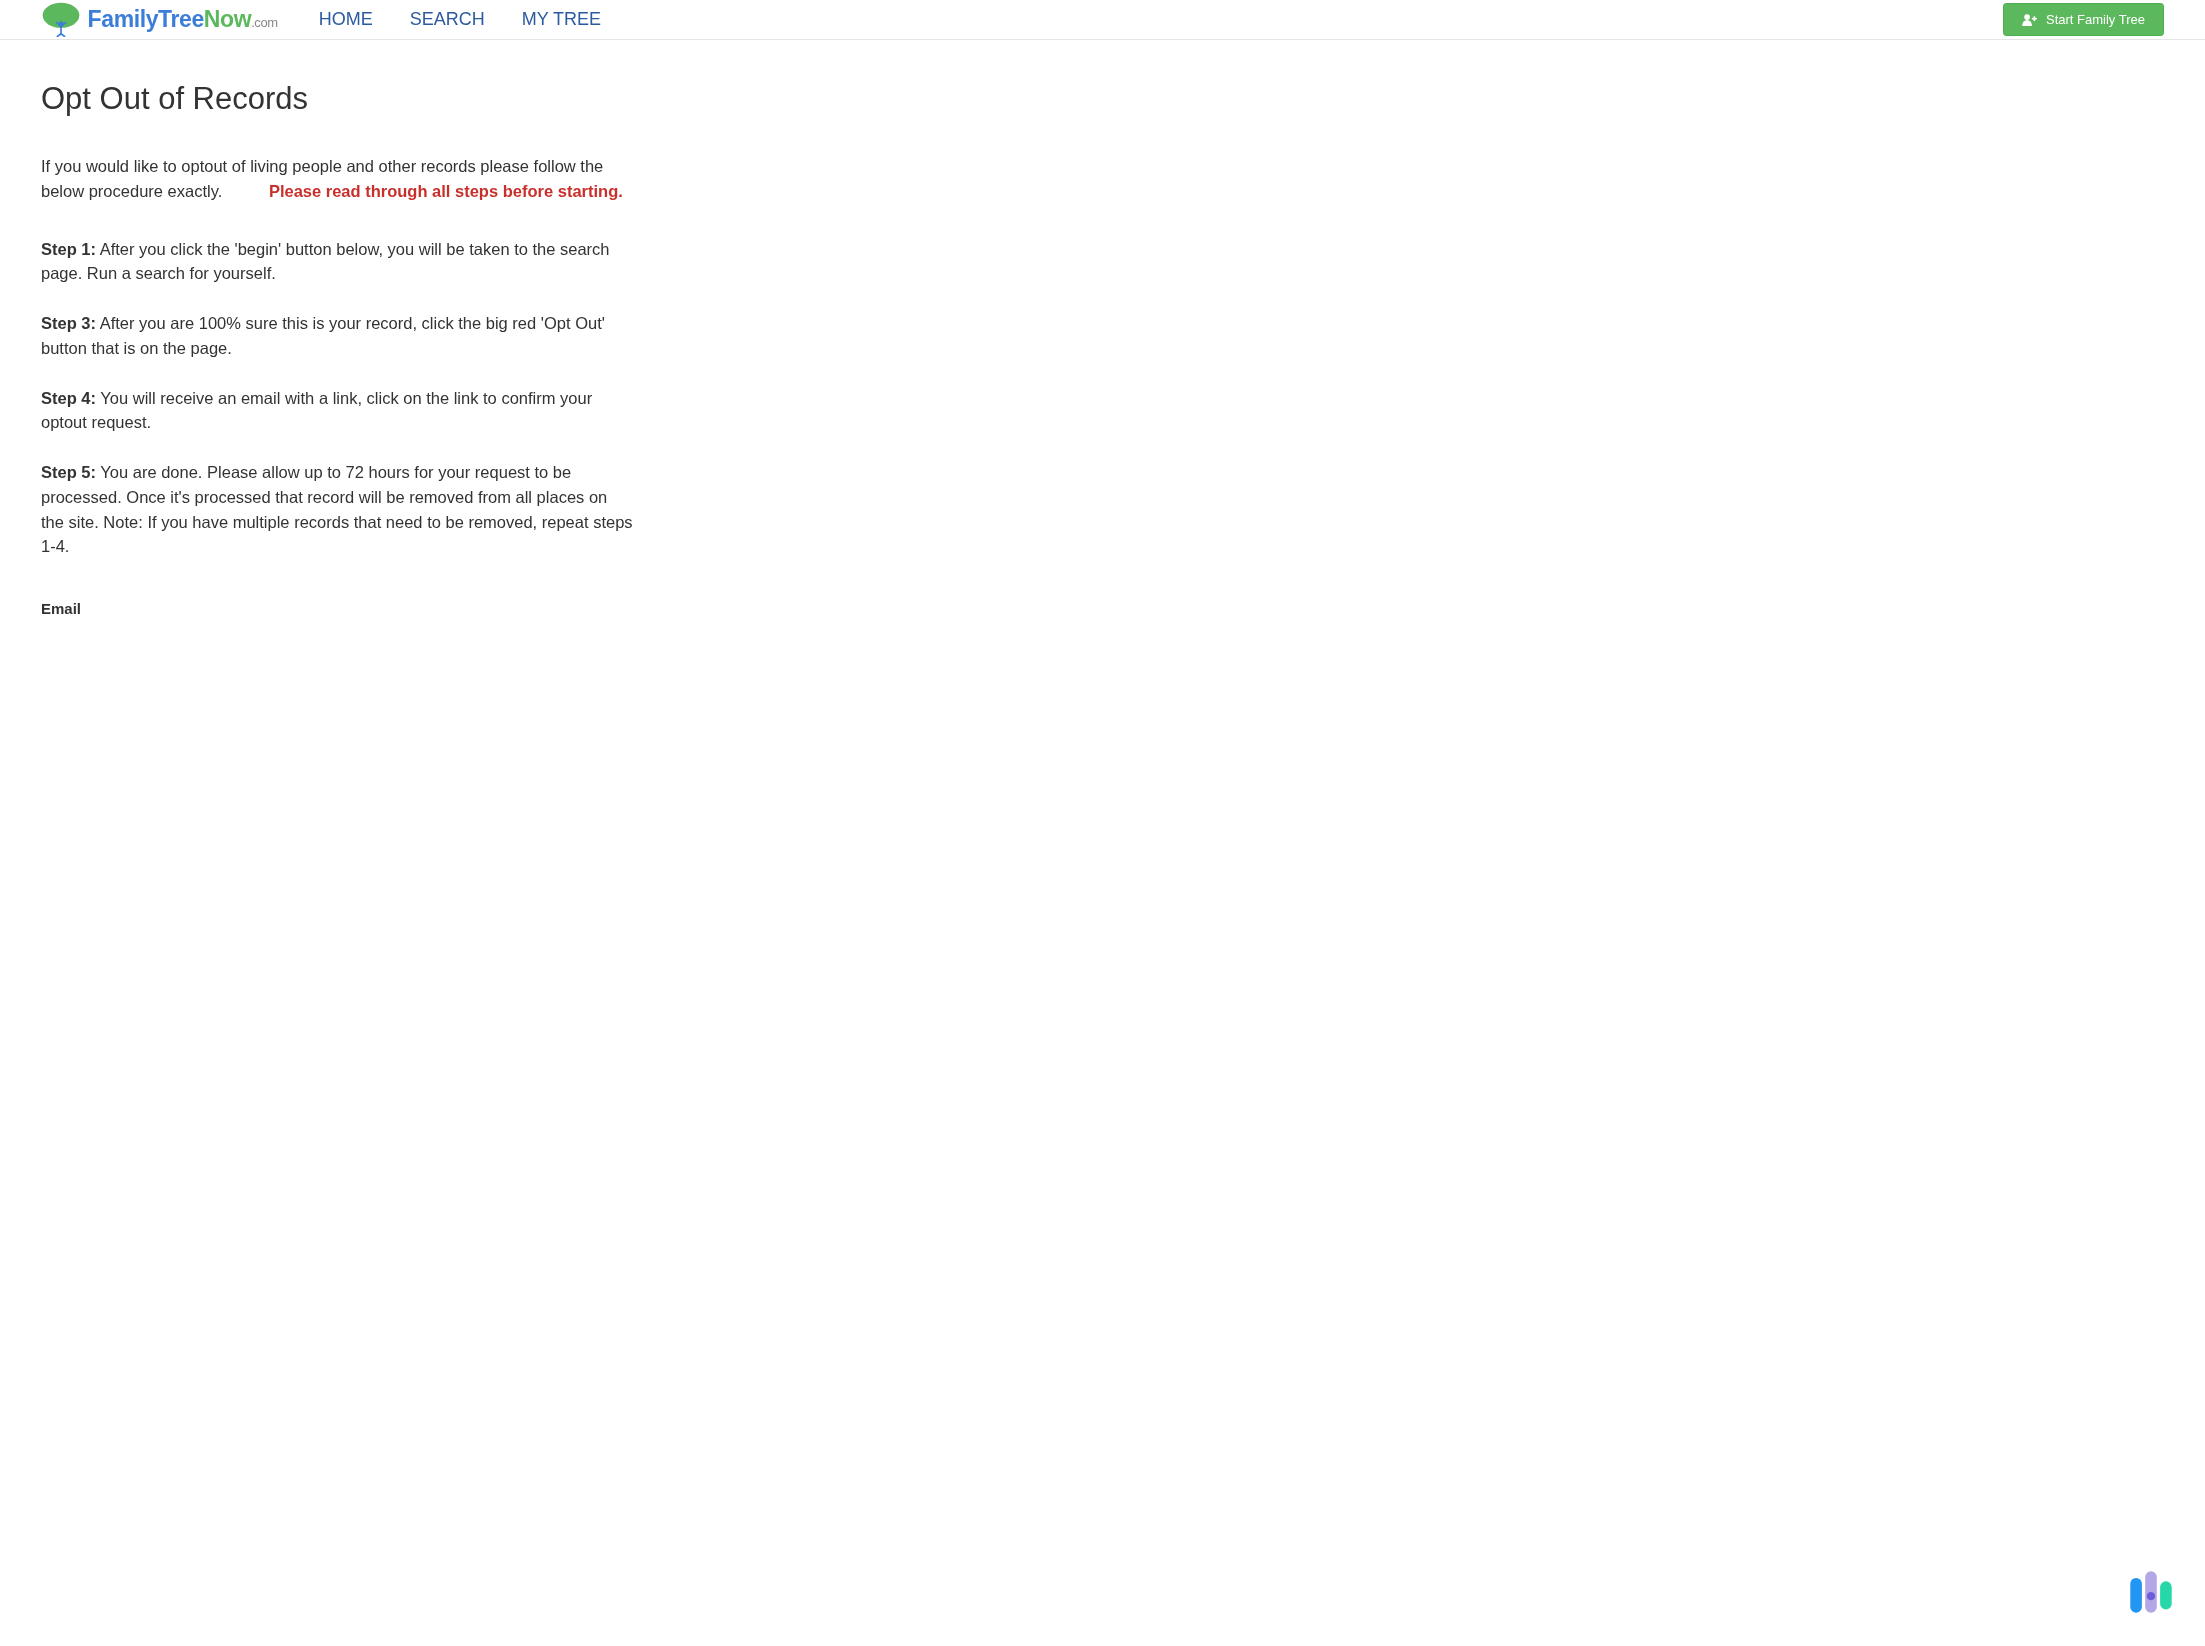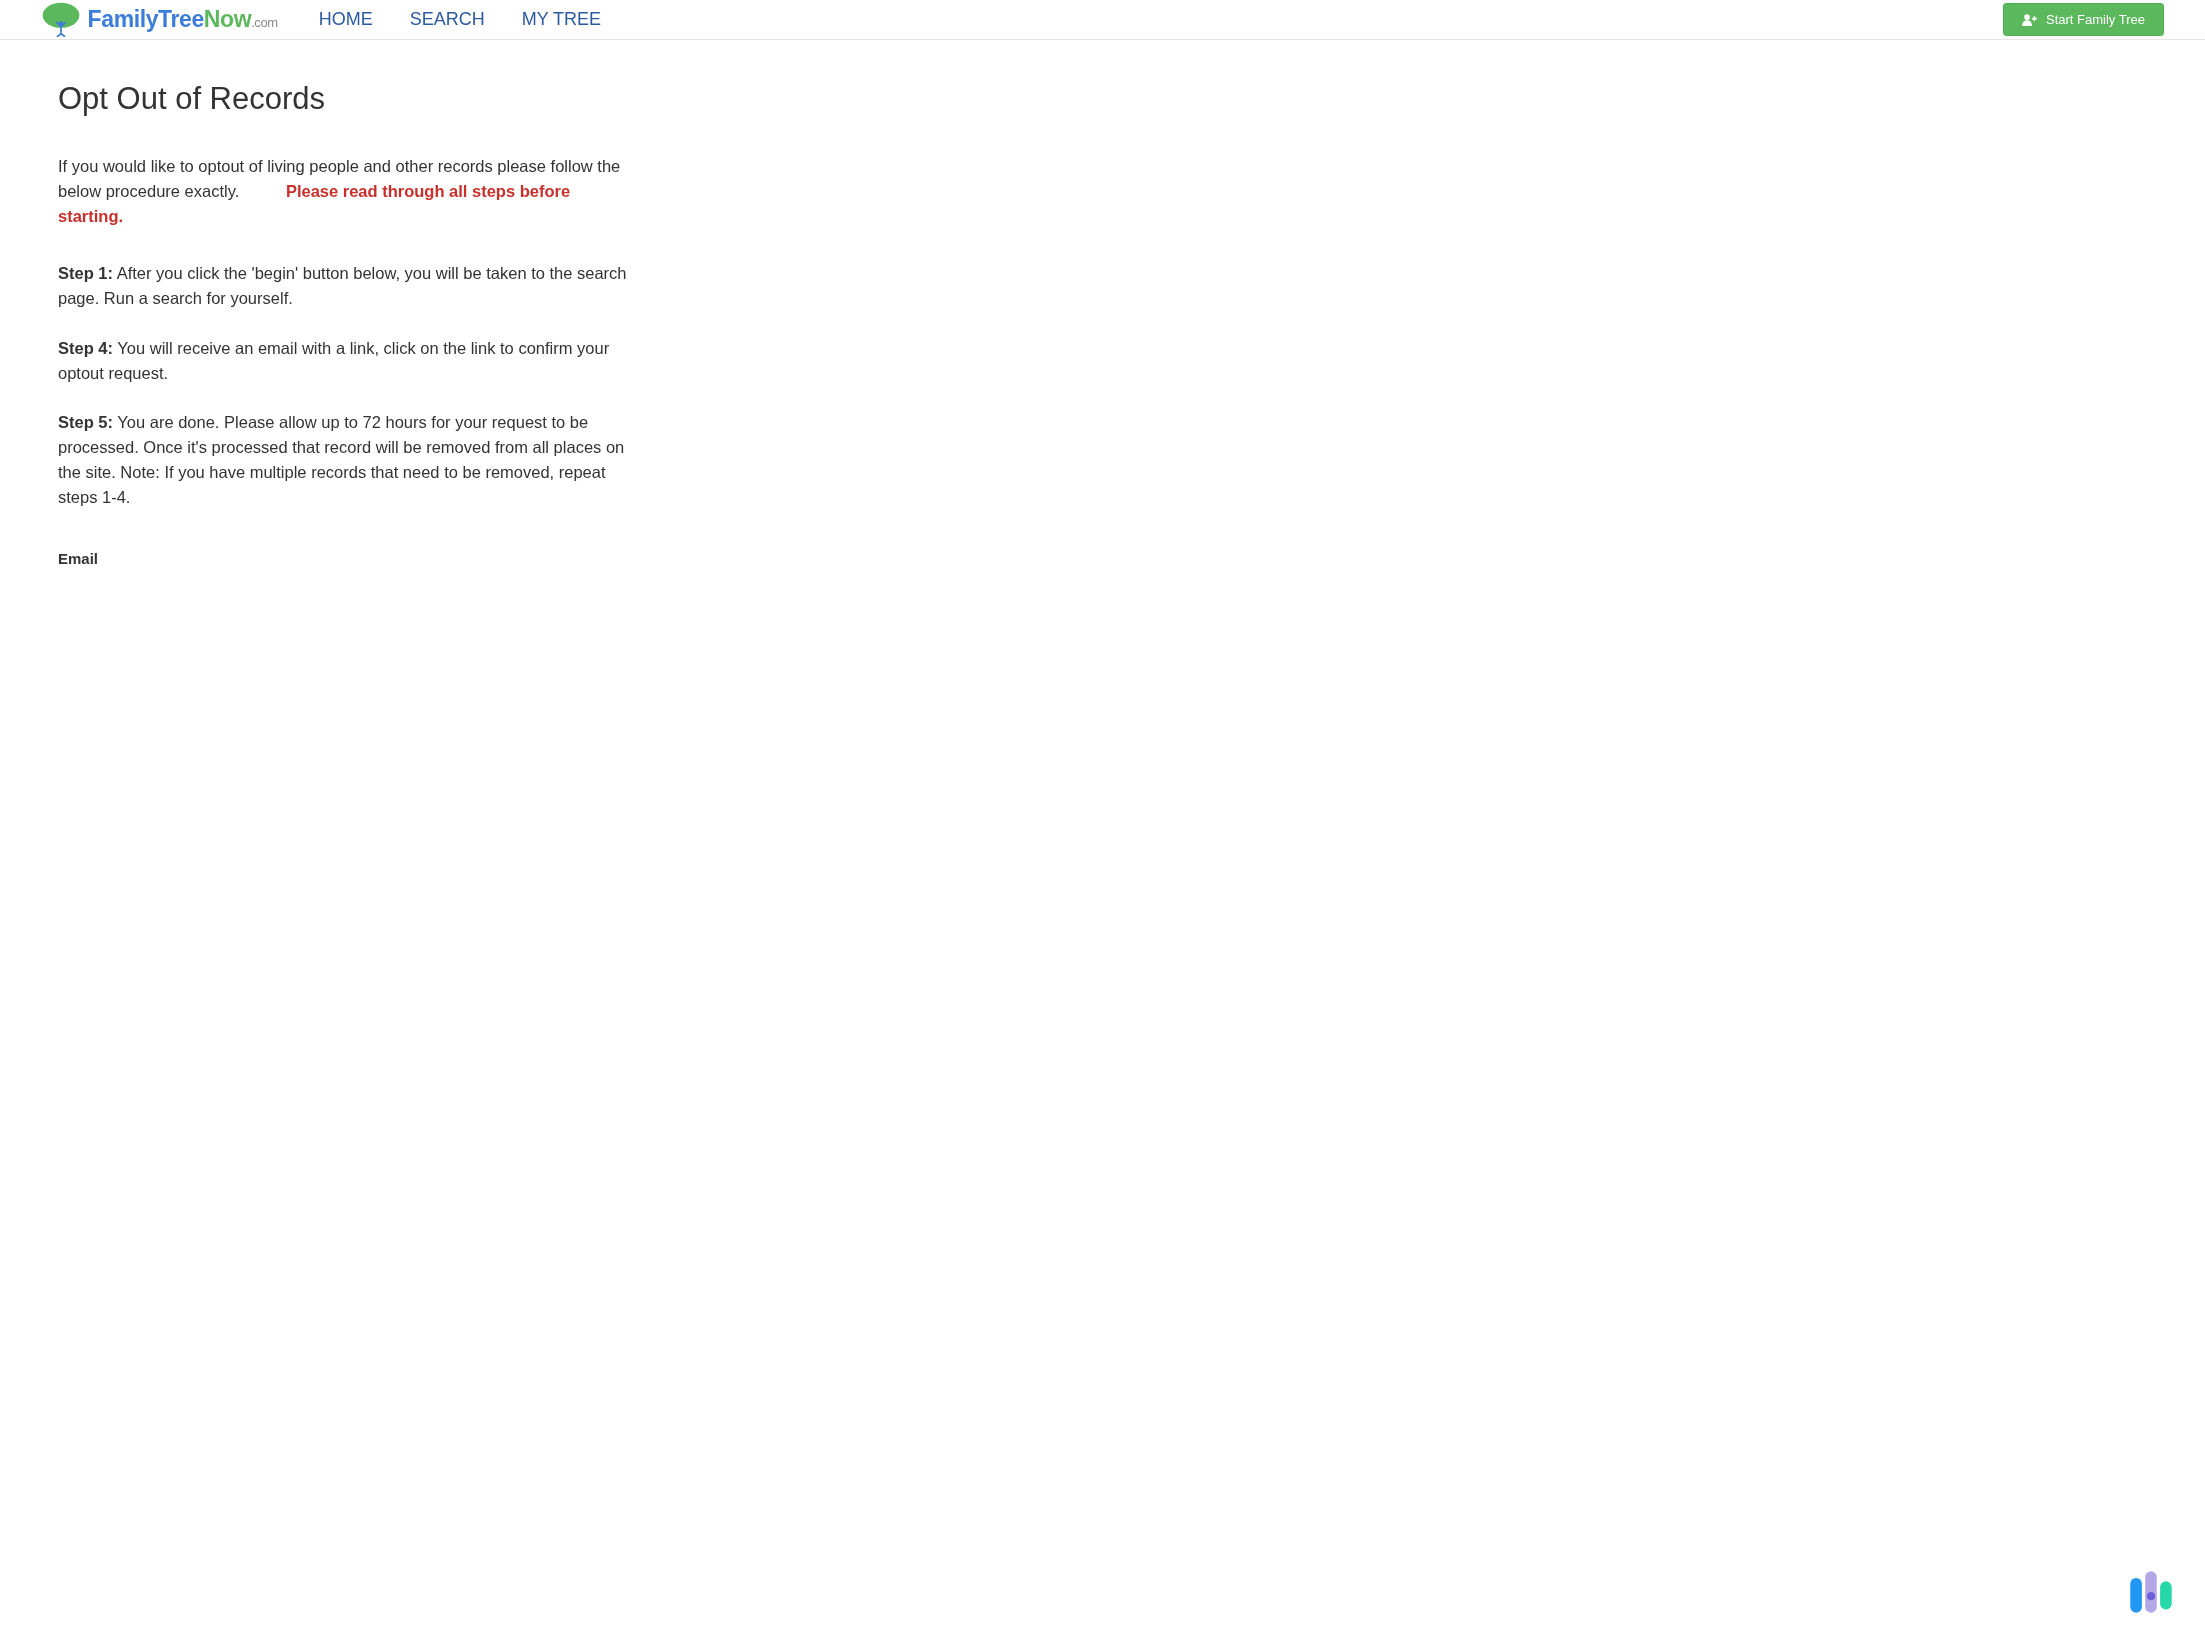--- a/index.html
+++ b/index.html
@@ -60,21 +60,21 @@
       align-items: center;
       gap: 9px;
     }
     .start-btn-icon {
       width: 15px;
       height: 13px;
     }
     .container {
       max-width: 675px;
       margin: 0;
-      padding: 41px 41px 33px 58px;
+      padding: 41px 41px 33px 41px;
     }
     h1 {
       font-size: 31px;
       font-weight: normal;
       color: #333;
       margin-bottom: 37px;
     }
     .intro {
       font-size: 16.5px;
       line-height: 1.5;
@@ -169,20 +169,23 @@
 
   <p class="intro">
     <span>If you would like to optout of living people and other records please follow the below procedure exactly. </span><span class="warning">Please read through all steps before starting.</span>
   </p>
 
   <p class="step">
     <strong>Step 1:</strong><span> After you click the 'begin' button below, you will be taken to the search page. Run a search for yourself.</span>
   </p>
 
 
+  <p class="step">
+    <strong>Step 3:</strong><span> After you are 100% sure this is your record, click the big red 'Opt Out' button that is on the page.</span>
+  </p>
 
   <p class="step">
     <strong>Step 4:</strong><span> You will receive an email with a link, click on the link to confirm your optout request.</span>
   </p>
 
   <p class="step">
     <strong>Step 5:</strong><span> You are done. Please allow up to 72 hours for your request to be processed. Once it's processed that record will be removed from all places on the site. Note: If you have multiple records that need to be removed, repeat steps 1-4.</span>
   </p>
 
 

